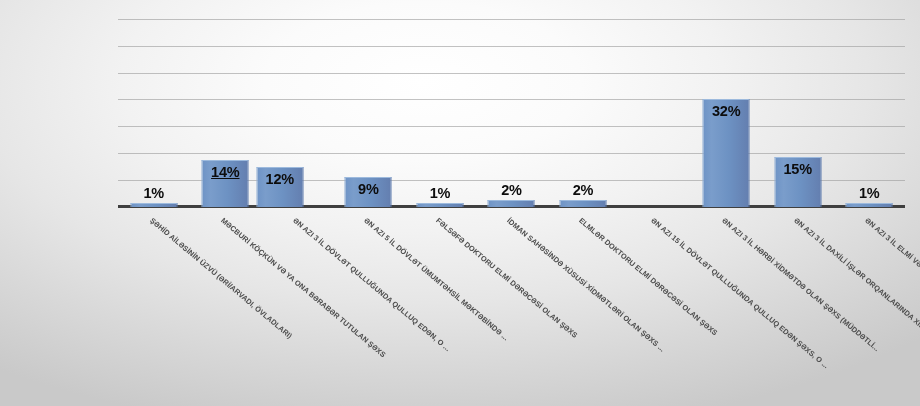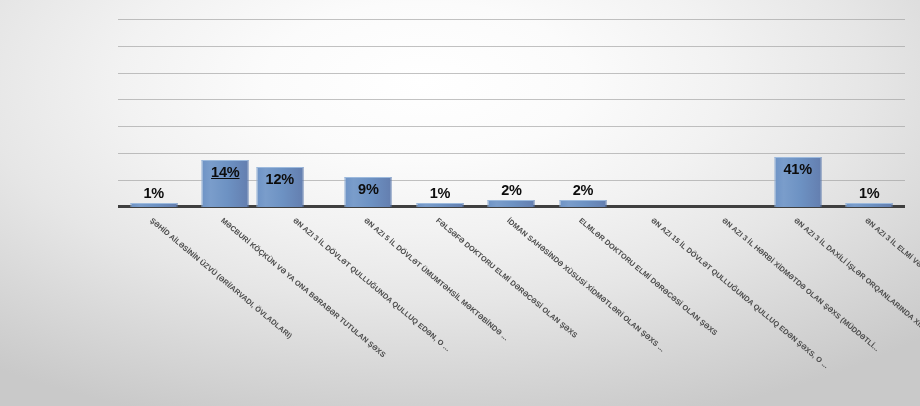--- a/index.html
+++ b/index.html
@@ -170,23 +170,27 @@
         <div class="bar-label" style="top: 177px;">1%</div>
       </div>
       <div class="bar-slot" style="left: 357.727px; width: 71.5455px;">
         <div class="bar" title="İDMAN SAHƏSİNDƏ XÜSUSİ XİDMƏTLƏRİ OLAN ŞƏXS ...: 2%" style="height: 6.72297px;"></div>
         <div class="bar-label" style="top: 174.277px;">2%</div>
       </div>
       <div class="bar-slot" style="left: 429.273px; width: 71.5455px;">
         <div class="bar" title="ELMLƏR DOKTORU ELMİ DƏRƏCƏSİ OLAN ŞƏXS: 2%" style="height: 6.72297px;"></div>
         <div class="bar-label" style="top: 174.277px;">2%</div>
       </div>
+      <div class="bar-slot" style="left: 572.364px; width: 71.5455px;">
+        <div class="bar" title="ƏN AZI 3 İL HƏRBİ XİDMƏTDƏ OLAN ŞƏXS (MÜDDƏTLİ...: 32%" style="height: 107.568px;"></div>
+        <div class="bar-label" style="top: 95.4324px;">32%</div>
+      </div>
       <div class="bar-slot" style="left: 643.909px; width: 71.5455px;">
         <div class="bar" title="ƏN AZI 3 İL DAXİLİ İŞLƏR ORQANLARINDA XİDMƏT ...: 15%" style="height: 50.4223px;"></div>
-        <div class="bar-label" style="top: 152.578px;">41%</div>
+        <div class="bar-label" style="top: 152.578px;">15%</div>
       </div>
       <div class="bar-slot" style="left: 715.455px; width: 71.5455px;">
         <div class="bar" title="ƏN AZI 3 İL ELMİ VƏZİFƏDƏ İŞLƏYƏN ELMİ İŞÇİLƏR: 1%" style="height: 4px;"></div>
         <div class="bar-label" style="top: 177px;">1%</div>
       </div>
     </div>
 
   <div id="cats">
       <div class="cat-slot" style="left: 0px; width: 71.5455px;">
         <div class="cat-text"><span>ŞƏHİD AİLƏSİNİN ÜZVÜ (ƏRİ/ARVADI, ÖVLADLARI)</span></div>

